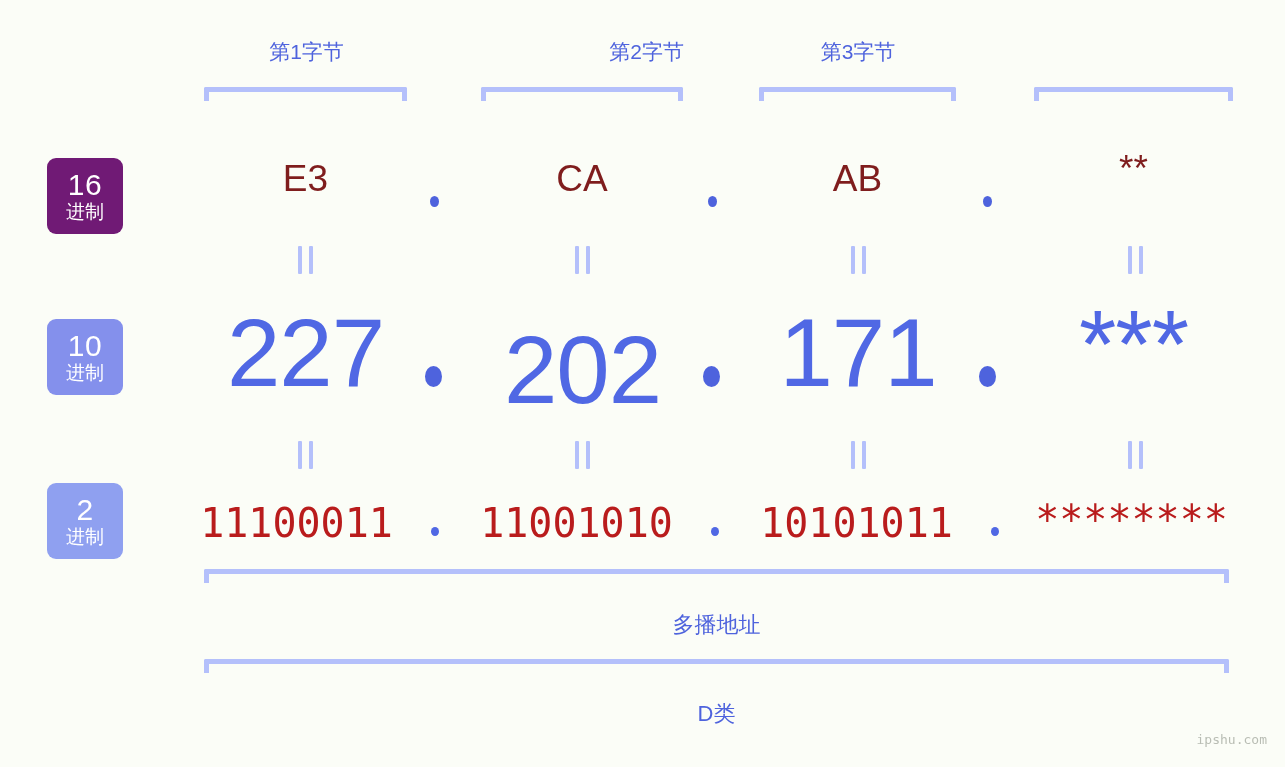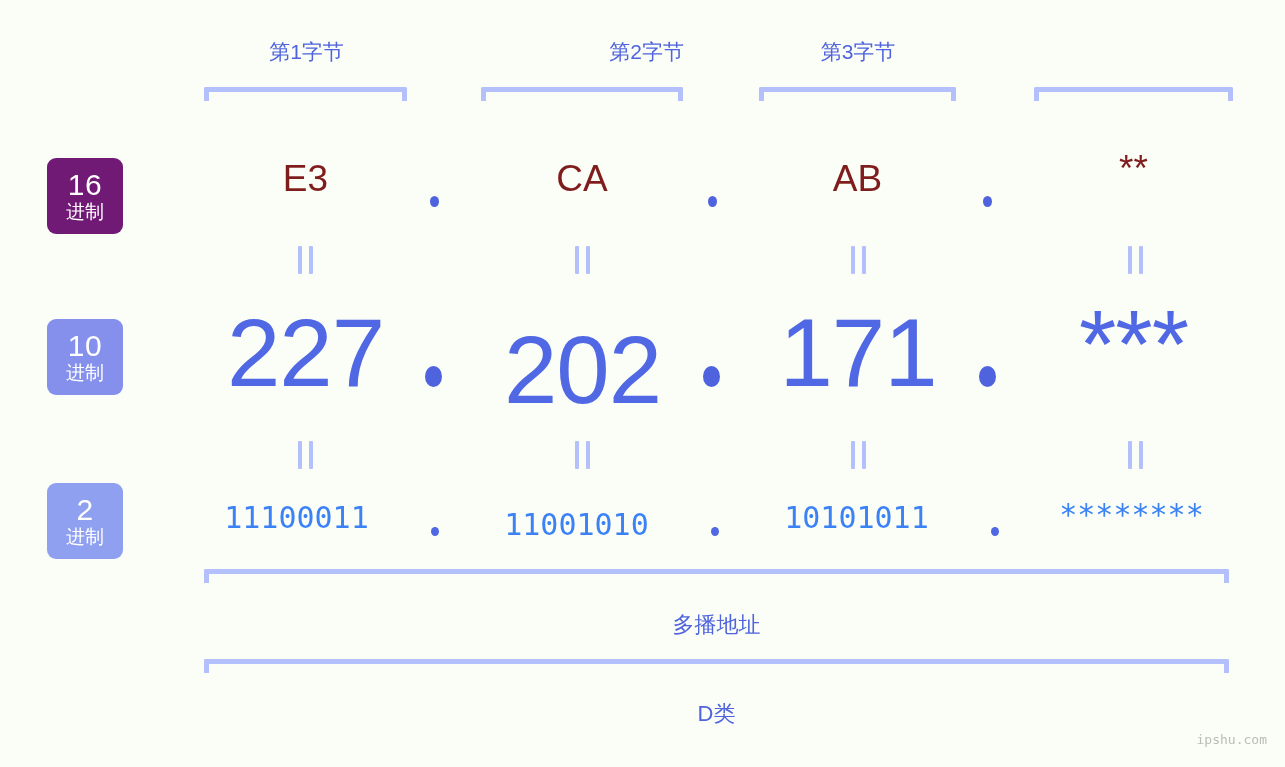--- a/index.html
+++ b/index.html
@@ -87,22 +87,22 @@
     color: #7f1d1d;
     font-weight: 400;
   }
   .dec-row .cell {
     font-size: 96px;
     color: #5068e4;
     font-weight: 400;
     letter-spacing: -1px;
   }
   .bin-row .cell {
-    font-size: 30px;
-    color: #3b82f6;
+    font-size: 40px;
+    color: #b91c1c;
     font-weight: 400;
     font-family: "DejaVu Sans Mono", "Liberation Mono", monospace;
     letter-spacing: 0px;
   }
 
   .dot {
     position: absolute;
     border-radius: 50%;
     background: #4e63dd;
   }
@@ -224,21 +224,21 @@
       <i></i>
     </div>
   <div class="eq" style="left:1128px;top:441px;">
       <i></i>
       <i></i>
     </div>
 
   <div class="bin-row">
     <div class="cell" style="left:195px;top:503px;width:203px;">11100011</div>
     <div class="dot bin" style="left:431px;top:527px;"></div>
-    <div class="cell" style="left:475px;top:503px;width:203px;margin-top:7px;">11001010</div>
+    <div class="cell" style="left:475px;top:503px;width:203px;">11001010</div>
     <div class="dot bin" style="left:711px;top:527px;"></div>
     <div class="cell" style="left:755px;top:503px;width:203px;">10101011</div>
     <div class="dot bin" style="left:991px;top:527px;"></div>
     <div class="cell" style="left:1030px;top:500px;width:203px;">********</div>
   </div>
 
   <div class="bracket" style="left:204px;top:569px;width:1025px;"></div>
   <div class="summary-label" style="left:204px;top:612px;width:1025px;">多播地址</div>
 
   <div class="bracket" style="left:204px;top:659px;width:1025px;"></div>

